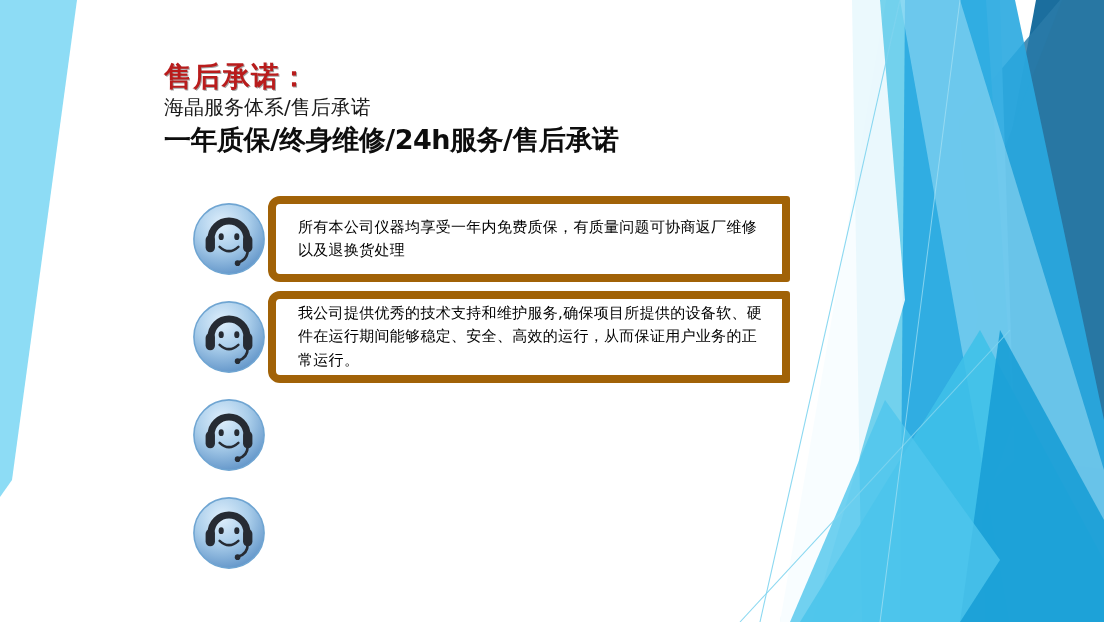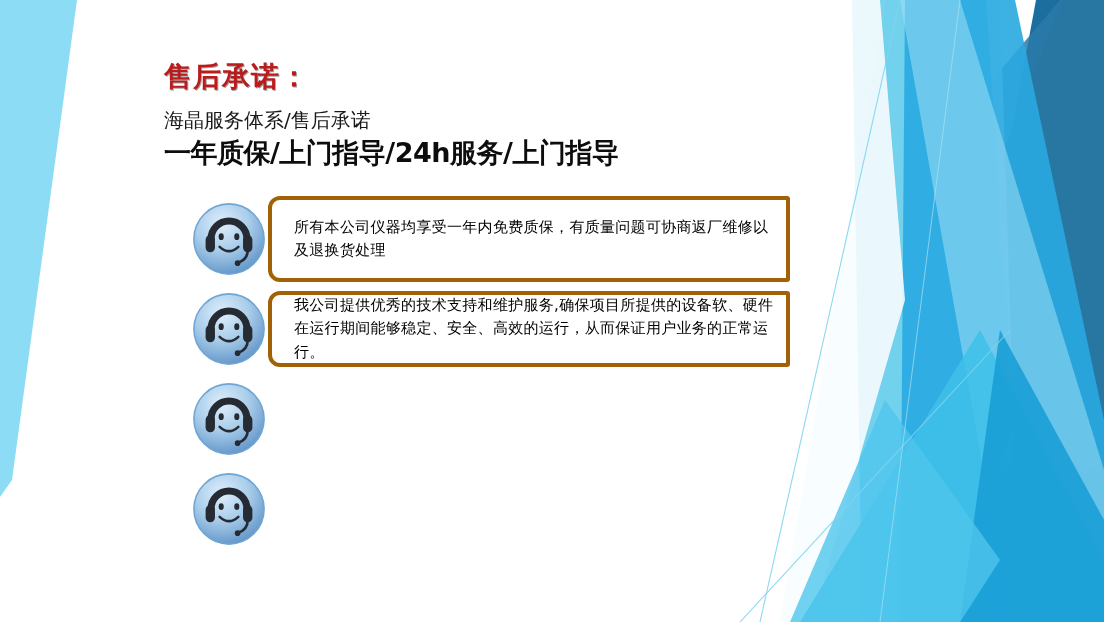--- a/index.html
+++ b/index.html
@@ -44,21 +44,21 @@
     line-height: 1.05;
     margin: 0;
     text-shadow: 1px 1px 0 rgba(90,90,90,0.55);
     white-space: nowrap;
   }
   .title-sub {
     font-family: "DejaVu Sans", "Liberation Sans", sans-serif;
     font-size: 20px;
     font-weight: normal;
     color: #1a1a1a;
-    margin: 18px 0 0 0;
+    margin: 5px 0 0 0;
     line-height: 1.1;
     white-space: nowrap;
   }
   .title-slogan {
     font-family: "DejaVu Sans", "Liberation Sans", sans-serif;
     font-size: 27px;
     font-weight: bold;
     color: #0d0d0d;
     margin: 7px 0 0 0;
     line-height: 1.1;
@@ -71,29 +71,29 @@
     position: absolute;
     left: 190px;
     top: 196px;
     width: 600px;
   }
   .item {
     position: relative;
     height: 86px;
     margin-bottom: 9px;
   }
-  .item.tall { height: 76px; }
+  .item.tall { height: 92px; }
 
   .item-box {
     position: absolute;
     left: 78px;
     top: 0;
     right: 0;
     bottom: 0;
-    border: 4px solid #a16207;
+    border: 8px solid #a16207;
     border-radius: 12px 3px 3px 12px;
     background: #ffffff;
     box-sizing: border-box;
     display: flex;
     align-items: center;
   }
   .item-text {
     font-family: "DejaVu Sans", "Liberation Sans", sans-serif;
     font-size: 15px;
     line-height: 1.55;
@@ -145,21 +145,21 @@
     <polygon points="885,400 1000,560 960,622 790,622" fill="#4fc6ec" opacity="0.8"></polygon>
 
     <line x1="900" y1="0" x2="760" y2="622" stroke="#7fd4ef" stroke-width="1.1" opacity="0.9"></line>
     <line x1="1010" y1="330" x2="740" y2="622" stroke="#7fd4ef" stroke-width="1.1" opacity="0.9"></line>
     <line x1="960" y1="0" x2="880" y2="622" stroke="#a9e2f4" stroke-width="1" opacity="0.7"></line>
   </svg>
 
   <div class="header">
     <div class="title-main">售后承诺：</div>
     <div class="title-sub">海晶服务体系/售后承诺</div>
-    <div class="title-slogan">一年质保/上门指导/24h服务/上门指导</div>
+    <div class="title-slogan">一年质保/终身维修/24h服务/售后承诺</div>
   </div>
 
   <div class="items">
 
     <div class="item">
       <div class="item-box">
         <div class="item-text">所有本公司仪器均享受一年内免费质保，有质量问题可协商返厂维修以及退换货处理</div>
       </div>
       <div class="item-icon">
         <svg viewBox="0 0 100 100" xmlns="http://www.w3.org/2000/svg">

